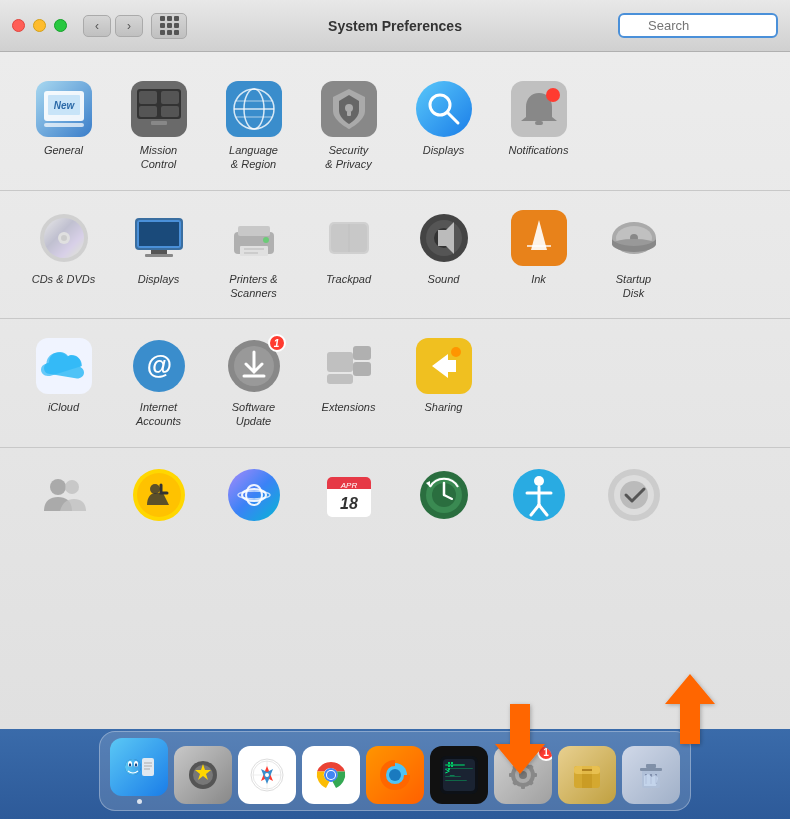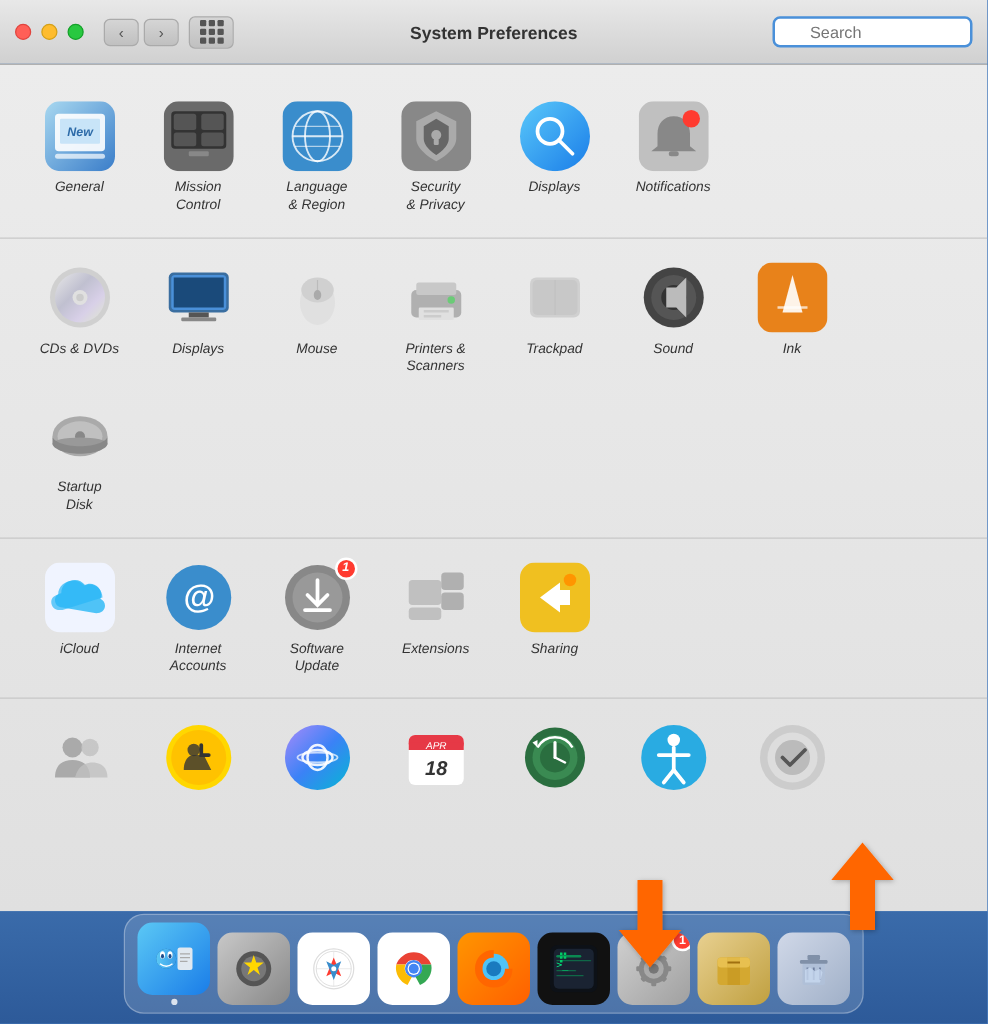--- a/index.html
+++ b/index.html
@@ -375,31 +375,20 @@
             <rect x="8" y="12" width="40" height="24" fill="#1a4a7a"></rect>
             <rect x="20" y="40" width="16" height="4" fill="#555"></rect>
             <rect x="14" y="44" width="28" height="3" rx="1" fill="#888"></rect>
           </svg>
         </div>
         <span class="pref-label">Displays</span>
       </div>
 
 
 
-      <div class="pref-item">
-        <div class="pref-icon">
-          <svg width="56" height="56" viewBox="0 0 56 56">
-            <ellipse cx="28" cy="32" rx="14" ry="18" fill="#e0e0e0"></ellipse>
-            <ellipse cx="28" cy="22" rx="13" ry="10" fill="#d0d0d0"></ellipse>
-            <line x1="28" y1="14" x2="28" y2="28" stroke="#bbb" stroke-width="1"></line>
-            <ellipse cx="28" cy="26" rx="3" ry="4" fill="#aaa"></ellipse>
-          </svg>
-        </div>
-        <span class="pref-label">Mouse</span>
-      </div>
 
       <div class="pref-item">
         <div class="pref-icon">
           <svg width="56" height="56" viewBox="0 0 56 56">
             <rect x="8" y="22" width="40" height="22" rx="4" fill="#b0b0b0"></rect>
             <rect x="12" y="16" width="32" height="10" rx="2" fill="#c8c8c8"></rect>
             <rect x="14" y="36" width="28" height="10" rx="1" fill="#e0e0e0"></rect>
             <rect x="18" y="38" width="20" height="2" fill="#ccc"></rect>
             <rect x="18" y="42" width="14" height="2" fill="#ccc"></rect>
             <circle cx="40" cy="30" r="3" fill="#6bcb77"></circle>

